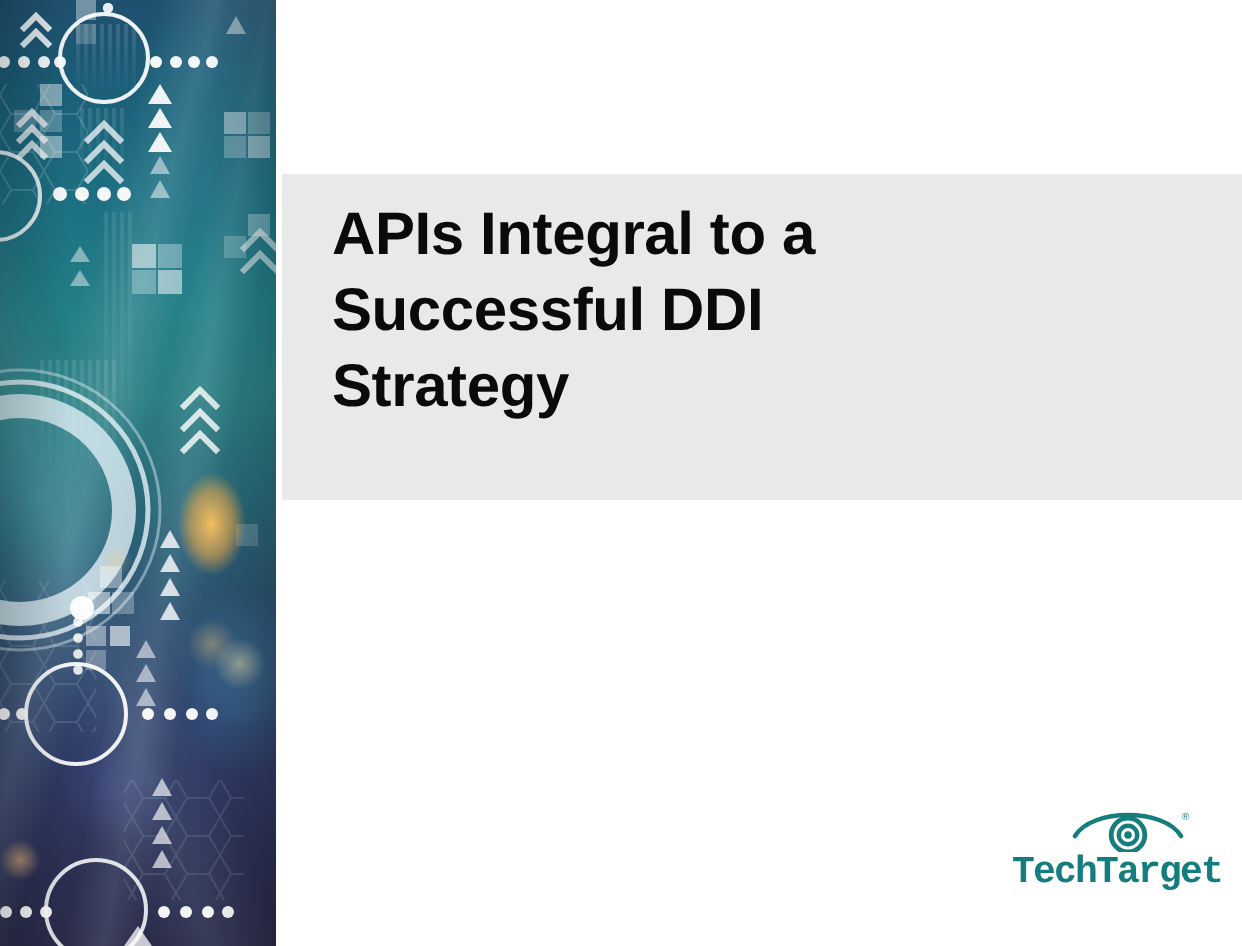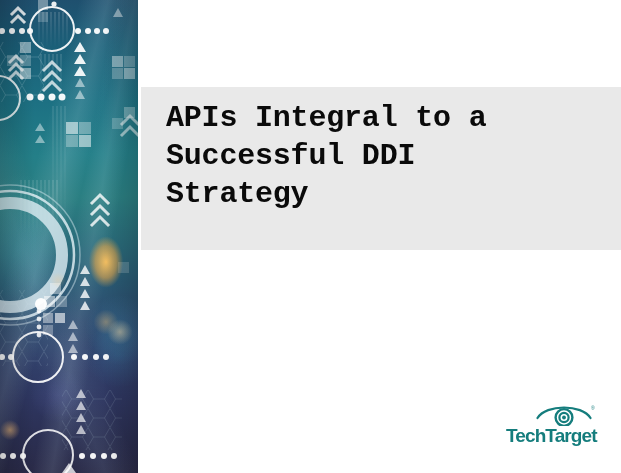--- a/index.html
+++ b/index.html
@@ -94,21 +94,21 @@
     width: 480px;
     height: 163px;
     background: #e9e9e9;
   }
   #slide-title {
     position: absolute;
     left: 166px;
     top: 99px;
     width: 340px;
     margin: 0;
-    font-family: Liberation Mono, monospace;
+    font-family: Liberation Sans, sans-serif;
     font-size: 30px;
     line-height: 38px;
     font-weight: bold;
     color: #0a0a0a;
     letter-spacing: -0.2px;
   }
 
   
   #logo {
     position: absolute;
@@ -117,21 +117,21 @@
     width: 92px;
     height: 48px;
   }
   #logo-mark { position: absolute; left: 30px; top: 0px; }
   #logo-wordmark {
     position: absolute;
     left: 0px;
     top: 25px;
     width: 92px;
     text-align: left;
-    font-family: Liberation Sans, sans-serif;
+    font-family: Liberation Mono, monospace;
     font-size: 19px;
     font-weight: bold;
     letter-spacing: -0.9px;
     color: #157d7d;
     white-space: nowrap;
   }
 </style>
 </head>
 <body>
 

